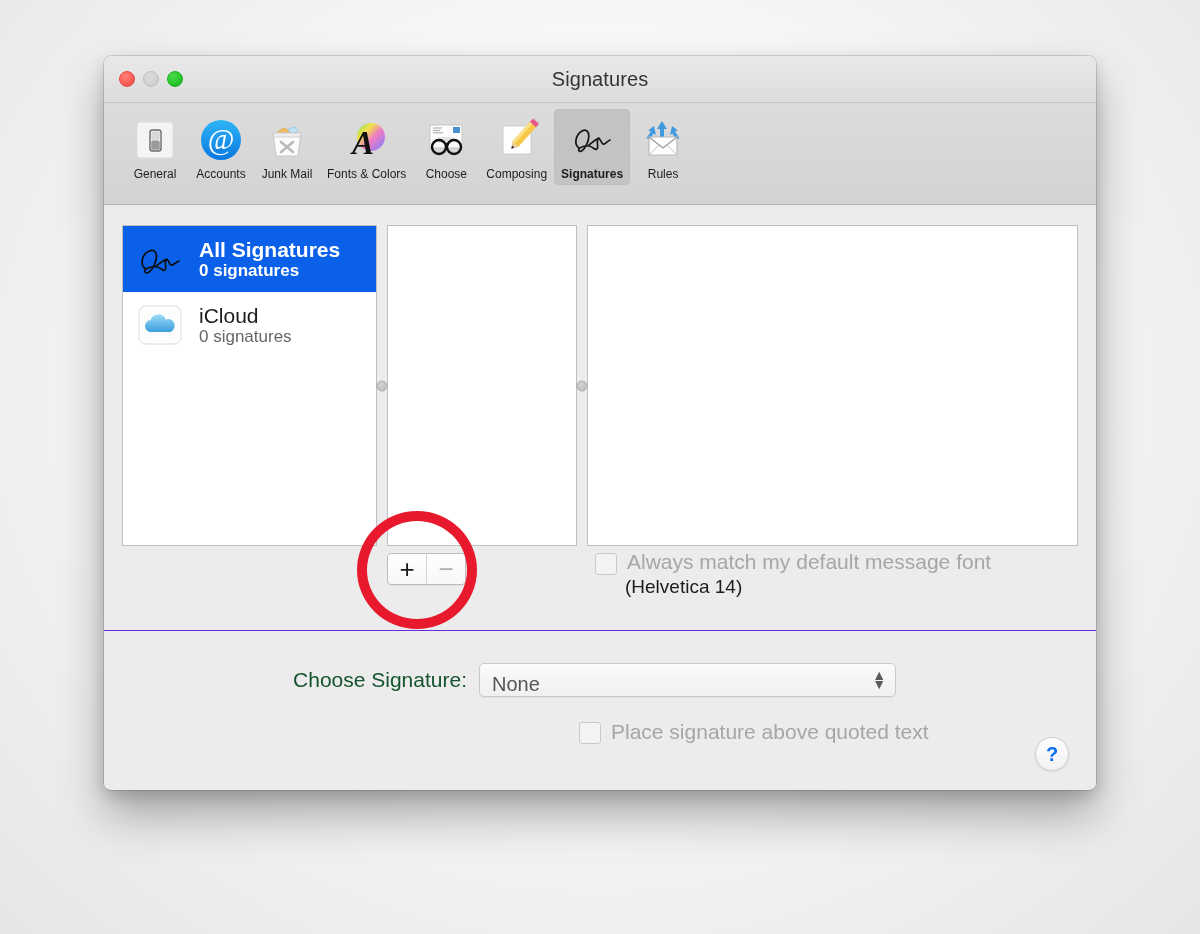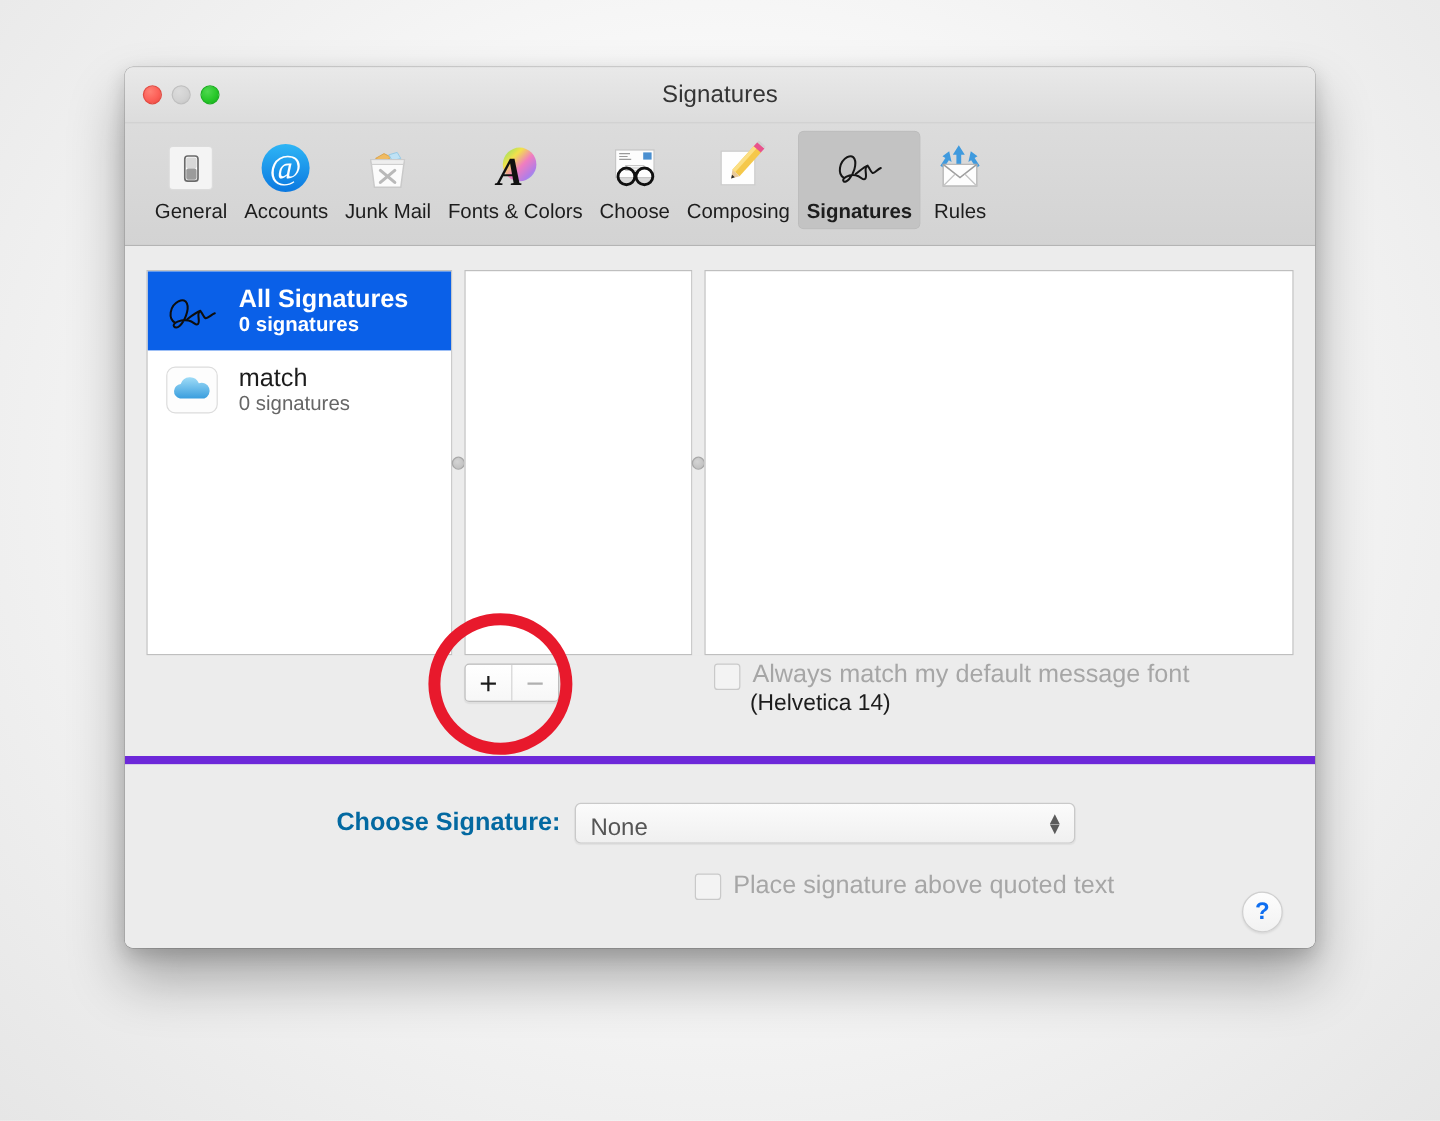--- a/index.html
+++ b/index.html
@@ -98,32 +98,32 @@
     box-shadow: inset 0 0 0 0.5px rgba(0,0,0,0.05);
   }
   .tbicon {
     width: 50px; height: 50px;
     display: flex;
     align-items: center;
     justify-content: center;
   }
   .tblabel {
     margin-top: 2px;
-    font-size: 17px;
+    font-size: 12px;
     color: #1d1d1d;
     white-space: nowrap;
   }
   .tbitem.selected .tblabel { font-weight: bold; }
 
   
   .content {
     position: relative;
     height: 425px;
     background: #ececec;
-    border-bottom: 7px solid #6d28d9;
+    border-bottom: 1px solid #6d28d9;
     padding-left: 48px;
   }
   .panes {
     position: absolute;
     left: 18px;
     top: 20px;
     right: 18px;
     height: 321px;
     display: flex;
   }
@@ -245,22 +245,22 @@
     position: absolute;
     left: 0; right: 0;
     top: 32px;
     display: flex;
     align-items: center;
   }
   .choose-label {
     width: 375px;
     text-align: right;
     font-size: 21px;
-    color: #0369a1;
-    font-weight: bold;
+    color: #14532d;
+    font-weight: normal;
     padding-right: 12px;
     box-sizing: border-box;
   }
   .popup {
     position: relative;
     width: 415px;
     height: 32px;
     border-radius: 5px;
     background: linear-gradient(to bottom, #fbfbfb 0%, #f0f0f0 100%);
     border: 1px solid #c9c9c9;
@@ -505,21 +505,21 @@
                 <linearGradient id="gcloud" x1="0" y1="0" x2="0" y2="1">
                   <stop offset="0" stop-color="#9fdcf7"></stop>
                   <stop offset="1" stop-color="#3a9ede"></stop>
                 </linearGradient>
               </defs>
               <rect x="3" y="3" width="42" height="38" rx="7" fill="#fdfdfd" stroke="#dcdcdc"></rect>
               <path d="M14 29 a6 6 0 0 1 0.6 -11.9 a8 8 0 0 1 15.1 -0.7 a6.2 6.2 0 0 1 4.6 12.6 Z" fill="url(#gcloud)"></path>
             </svg>
           </div>
           <div class="row-text">
-            <div class="row-title">match</div>
+            <div class="row-title">iCloud</div>
             <div class="row-sub">0 signatures</div>
           </div>
         </div>
 
       </div>
 
       <div class="splitter">
         <div class="dot"></div>
       </div>
 

